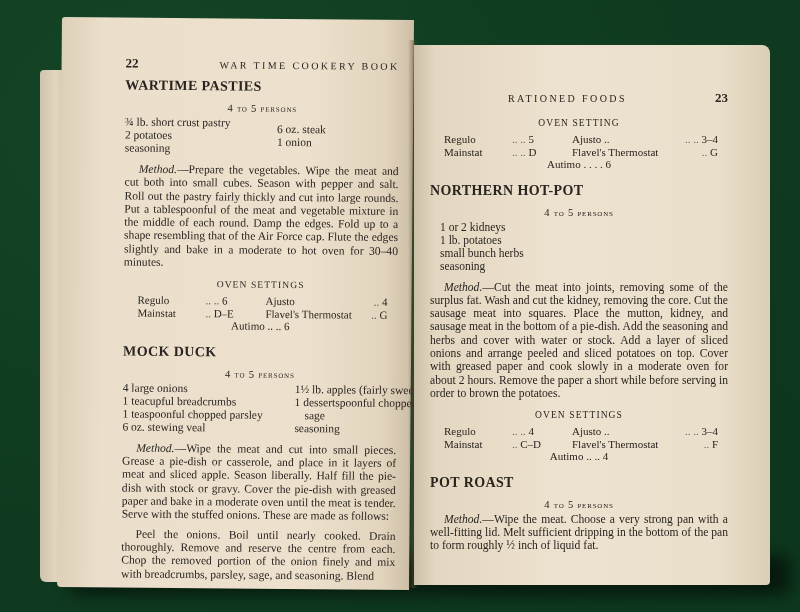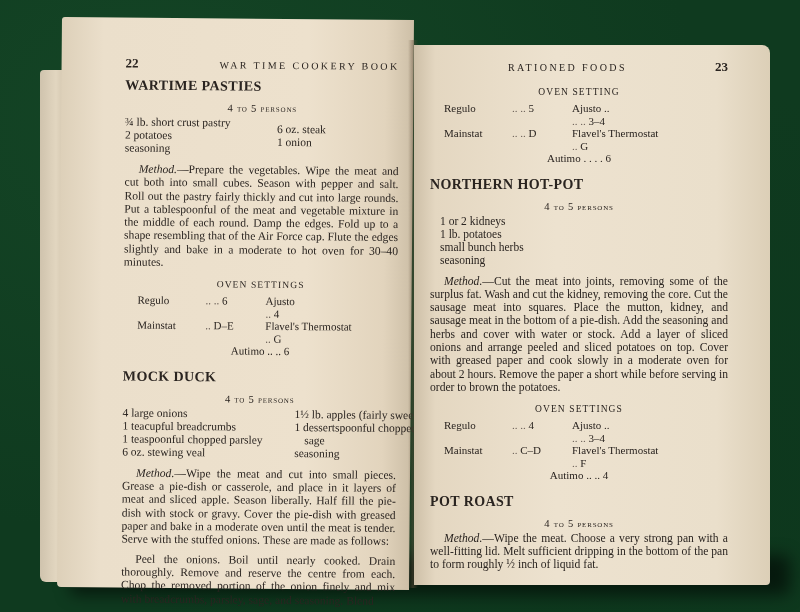--- a/index.html
+++ b/index.html
@@ -31,21 +31,21 @@
     background: linear-gradient(90deg, #ddd0b9 0%, #ebdfcb 12%, #ede1cd 70%, #e2d4bd 92%, #cdbfa7 100%);
     transform: rotate(0.5deg);
     transform-origin: top left;
     border-radius: 3px 0 0 4px;
     padding: 38px 14px 0 64px;
   }
   .page.right {
     left: 414px; top: 45px; width: 356px; height: 540px;
     background: linear-gradient(90deg, #cdbfa7 0%, #e4d7c1 6%, #ede2cf 40%, #eadfcb 85%, #dccfb7 100%);
     border-radius: 0 8px 4px 0;
-    padding: 14px 42px 0 16px;
+    padding: 45px 42px 0 16px;
   }
   .gutter {
     position: absolute; left: 408px; top: 40px; width: 10px; height: 548px;
     background: linear-gradient(90deg, rgba(120,100,80,0.0), rgba(100,80,60,0.45), rgba(120,100,80,0.0));
   }
   .running-head {
     display: flex; justify-content: space-between; align-items: baseline;
     font-size: 10px; letter-spacing: 2.4px; margin-bottom: 6px;
   }
   .running-head .pno { letter-spacing: 0; font-size: 13px; font-weight: bold; }
@@ -72,21 +72,21 @@
   .oven-title {
     text-align: center; font-size: 9.5px; letter-spacing: 1.1px;
     margin: 10px 0 5px 0;
   }
   .oven-grid {
     display: grid; grid-template-columns: 68px 60px 1fr; font-size: 11px; line-height: 12.5px;
     padding: 0 6px 0 14px;
   }
   .oven-grid .dots { color: #6b6058; }
   .oven-grid .val { text-align: left; }
-  .oven-grid .other { display: flex; justify-content: space-between; padding-right: 4px; flex-direction: column; }
+  .oven-grid .other { display: flex; justify-content: space-between; padding-right: 4px; }
   .oven-center { text-align: center; font-size: 11px; line-height: 12.5px; margin-bottom: 12px; }
 </style>
 </head>
 <body>
 
 <div class="shadow"></div>
 <div class="page-stack"></div>
 
 <div class="page left">
   <div class="running-head">

